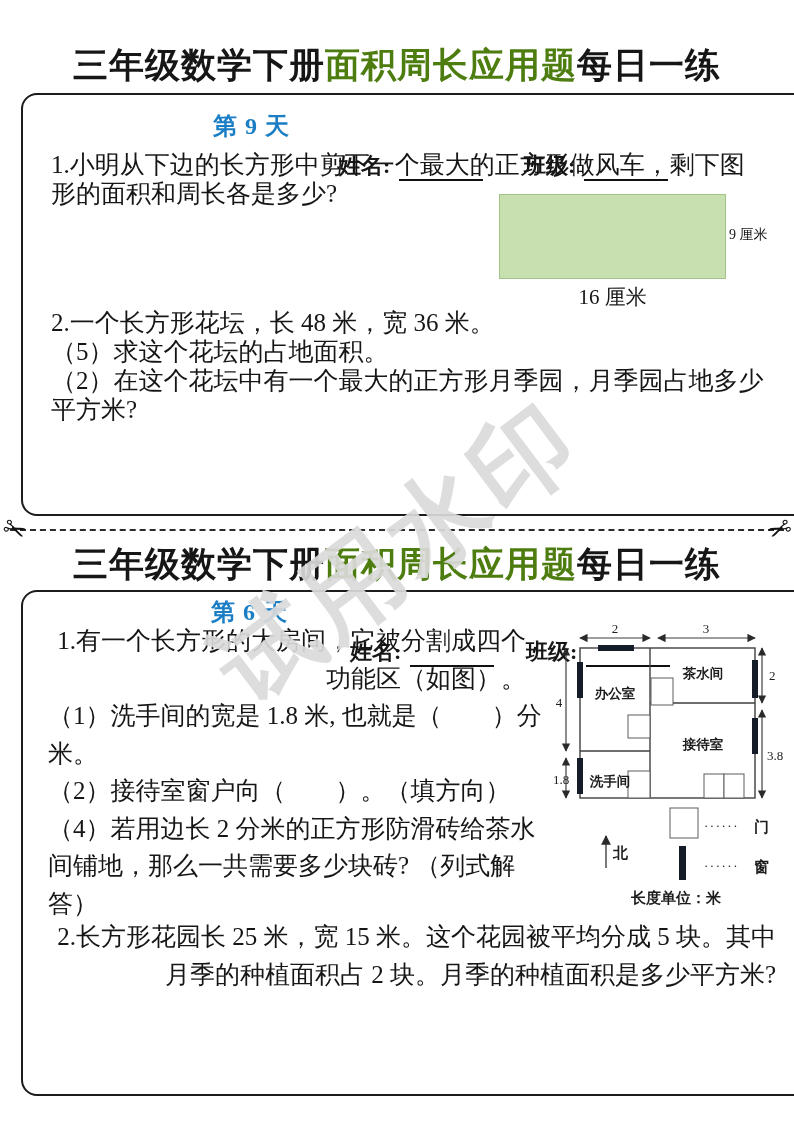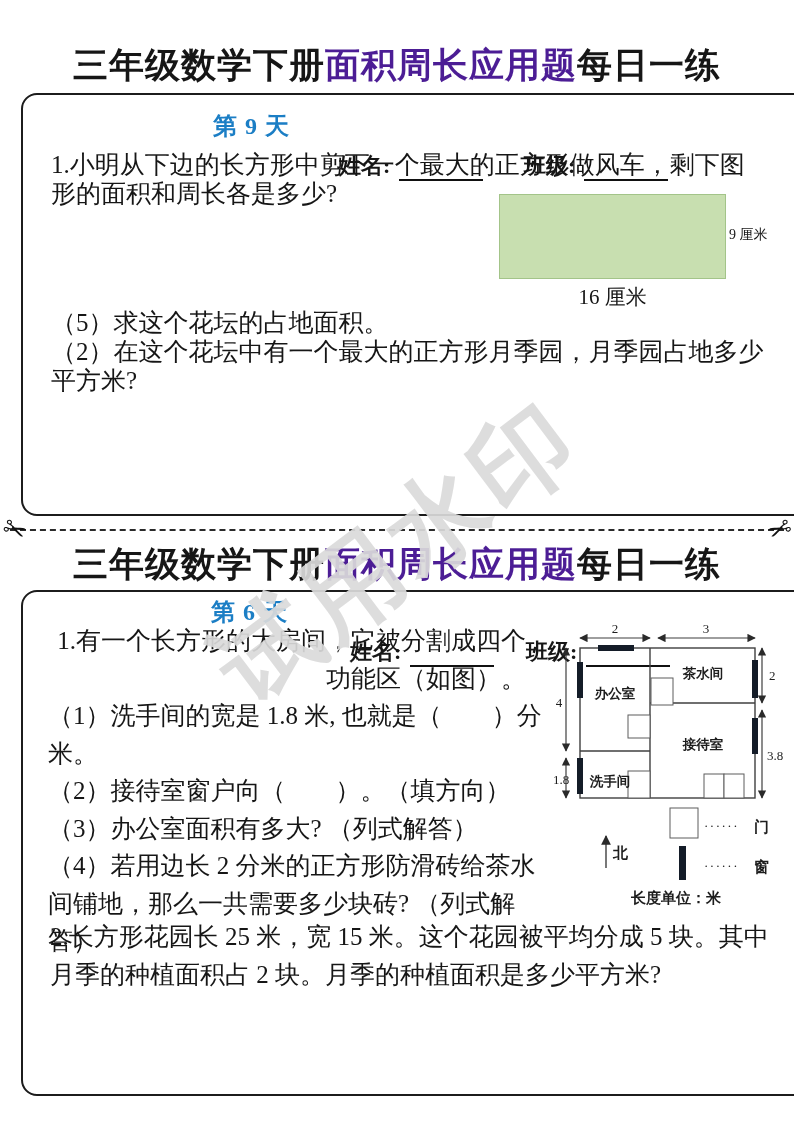--- a/index.html
+++ b/index.html
@@ -3,21 +3,21 @@
 <meta charset="utf-8">
 <style>
   html,body{margin:0;padding:0;background:#ffffff;}
   body{width:794px;height:1123px;position:relative;overflow:hidden;
        font-family:"Liberation Serif", serif;color:#161616;}
   .page{position:absolute;inset:0;}
 
   
   .title{position:absolute;left:0;width:100%;text-align:center;
          font-size:35px;font-weight:700;letter-spacing:1px;white-space:nowrap;}
-  .title .red{color:#4c1d95;}
+  .title .red{color:#4d7c0f;}
   .title1{top:42px;}
   .title2{top:541px;}
 
   
   .box{position:absolute;left:21px;width:770px;border:2.2px solid #1c1c1c;
        border-radius:16px;padding-left:24px;}
   .box1{top:93px;height:419px;}
   .box2{top:590px;height:502px;}
 
   .day{position:absolute;color:#1b7ec5;font-size:24px;font-weight:700;letter-spacing:1px;white-space:nowrap;}
@@ -79,20 +79,21 @@
 
     <div class="ptext" style="left:28px;top:55px;width:714px;">
       <p>1.小明从下边的长方形中剪下一个最大的正方形做风车，剩下图形的面积和周长各是多少?</p>
     </div>
 
     <div class="fig1"></div>
     <div class="fig1-side">9 厘米</div>
     <div class="fig1-bottom">16 厘米</div>
 
     <div class="ptext" style="left:28px;top:213px;width:722px;">
+      <p>2.一个长方形花坛，长 48 米，宽 36 米。</p>
       <p>（5）求这个花坛的占地面积。</p>
       <p>（2）在这个花坛中有一个最大的正方形月季园，月季园占地多少平方米?</p>
     </div>
   </div>
 
   <div class="cutline"></div>
   <div class="sc sc-left">✂</div>
   <div class="sc sc-right">✂</div>
 
   <div class="title title2">
@@ -105,21 +106,20 @@
       <span>姓名:</span><span class="blank"></span>
     </div>
     <div class="hdr-field" style="left:503px;top:3px;">
       <span>班级:</span><span class="blank"></span>
     </div>
 
     <div class="ptext s2p1" style="position:absolute;">
       <p class="intro">1.有一个长方形的大房间，它被分割成四个功能区（如图）。</p>
       <p>（1）洗手间的宽是 1.8 米, 也就是（　　）分米。</p>
       <p>（2）接待室窗户向（　　）。（填方向）</p>
-      <p>（3）办公室面积有多大? （列式解答）</p>
       <p>（4）若用边长 2 分米的正方形防滑砖给茶水间铺地，那么一共需要多少块砖? （列式解答）</p>
     </div>
 
     <svg class="plan" viewBox="0 0 250 292">
       <defs>
         <marker id="arr" viewBox="0 0 10 10" refX="9" refY="5" markerWidth="7" markerHeight="7" orient="auto-start-reverse">
           <path d="M0,0 L10,5 L0,10 z" fill="#2a2a2a"></path>
         </marker>
       </defs>
 
@@ -167,20 +167,20 @@
       <text x="152" y="212" letter-spacing="1.5">······</text>
       <text class="big" x="202" y="214">门</text>
 
       <rect x="127" y="228" width="7" height="34" fill="#141c28"></rect>
       <text x="152" y="252" letter-spacing="1.5">······</text>
       <text class="big" x="202" y="254">窗</text>
 
       <text class="big" x="124" y="285" text-anchor="middle" font-size="14">长度单位：米</text>
     </svg>
 
-    <div class="ptext s2p2" style="position:absolute;">
+    <div class="ptext s2p2" style="position:absolute;text-align:right;">
       <p>2.长方形花园长 25 米，宽 15 米。这个花园被平均分成 5 块。其中月季的种植面积占 2 块。月季的种植面积是多少平方米?</p>
     </div>
   </div>
 
   <div class="watermark">试用水印</div>
 
 </div>
 
 </body></html>

